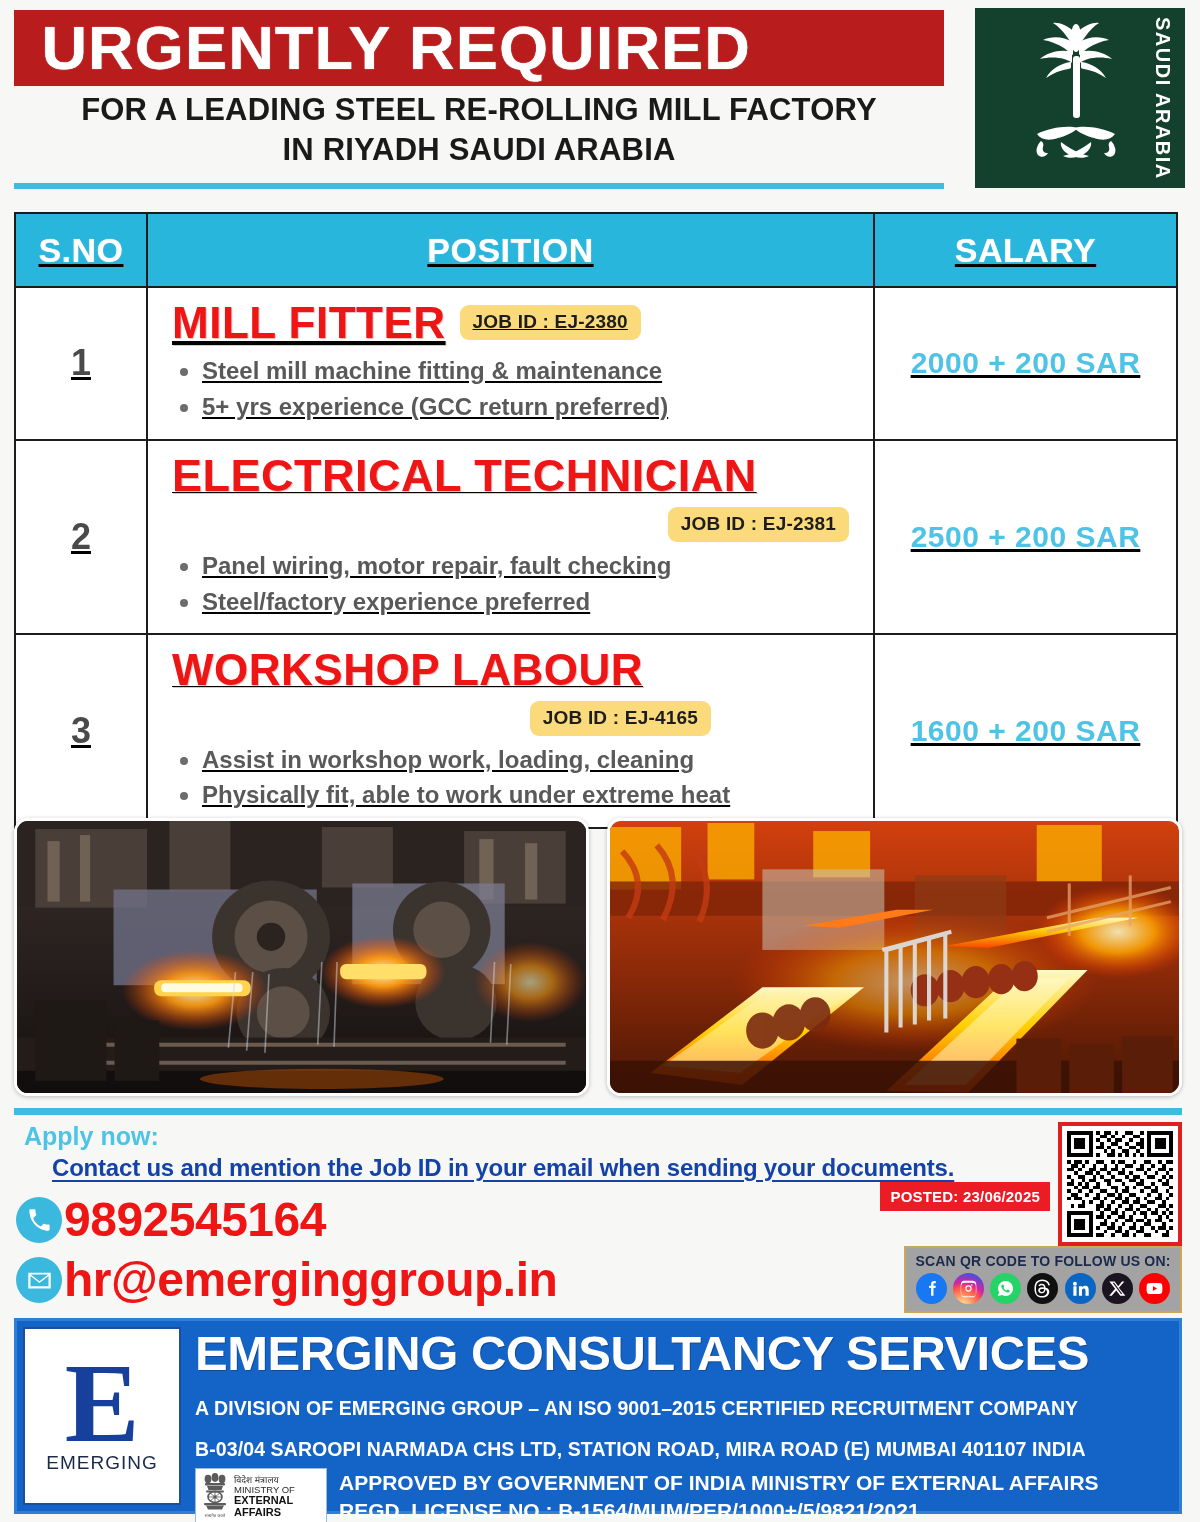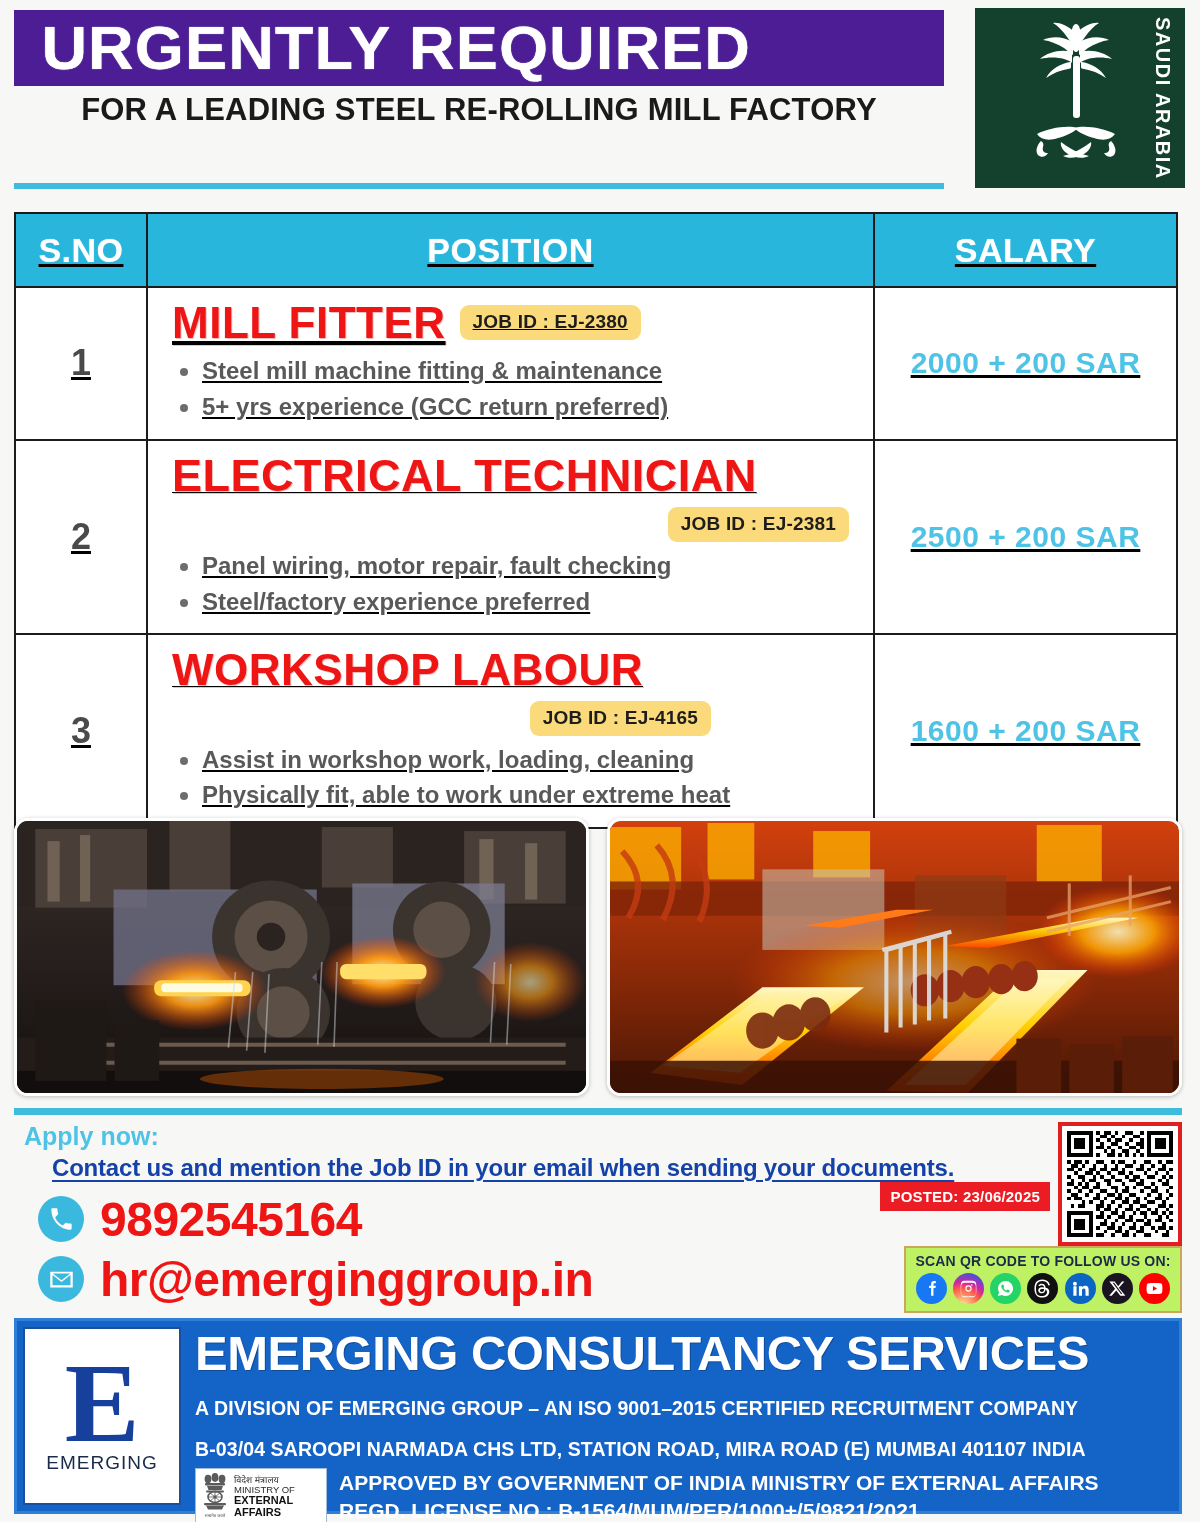--- a/index.html
+++ b/index.html
@@ -23,21 +23,21 @@
   .header-wrap {
     position: absolute;
     left: 0; top: 0;
     width: 1200px; height: 200px;
   }
 
   .urgent-band {
     position: absolute;
     left: 14px; top: 10px;
     width: 930px; height: 76px;
-    background: #4c1d95;
+    background: #b91c1c;
     display: flex;
     align-items: center;
   }
   .urgent-band .txt {
     color: #ffffff;
     font-size: 62px;
     font-weight: bold;
     letter-spacing: 1px;
     padding-left: 34px;
     line-height: 1;
@@ -236,23 +236,24 @@
     font-size: 24px;
     font-weight: bold;
     text-decoration: underline;
     text-underline-offset: 4px;
     letter-spacing: -0.2px;
     margin-left: 28px;
   }
 
   .contact-row {
     position: absolute;
-    left: 38px;
-    display: flex;
-    gap: 16px;
+    left: 16px;
+    display: flex;
+    align-items: center;
+    gap: 2px;
   }
   .contact-row.phone { top: 1196px; }
   .contact-row.email { top: 1256px; }
 
   .cicon {
     width: 46px; height: 46px;
     border-radius: 50%;
     background: #3bb8de;
     display: flex;
     align-items: center;
@@ -289,21 +290,21 @@
     font-weight: bold;
     padding: 6px 10px;
     letter-spacing: 0.2px;
     white-space: nowrap;
   }
 
   .social-box {
     position: absolute;
     right: 18px; top: 1246px;
     width: 278px;
-    background: #bef264;
+    background: #a3a3a3;
     border: 2px solid #c9a85c;
     padding: 5px 8px 7px;
     text-align: center;
   }
   .social-box .sb-title {
     color: #1b2a4a;
     font-size: 14px;
     font-weight: bold;
     letter-spacing: 0.2px;
     margin-bottom: 4px;
@@ -422,20 +423,21 @@
 <div id="poster">
 
   <div class="header-wrap">
 
     <div class="urgent-band">
       <div class="txt">URGENTLY REQUIRED</div>
     </div>
 
     <div class="subhead">
       <div>FOR A LEADING STEEL RE-ROLLING MILL FACTORY</div>
+      <div>IN RIYADH SAUDI ARABIA</div>
     </div>
 
     <div class="header-rule"></div>
 
     <div class="flag-block">
       <svg class="flag-emblem" viewBox="0 0 130 164">
         <g fill="#ffffff">
           <rect x="58" y="40" width="7" height="62" rx="3"></rect>
           <path d="M61 8c3 0 5 6 5 14s-2 14-5 14-5-6-5-14S58 8 61 8z"></path>
           <path d="M61 18c-7-8-16-12-23-11 5 3 10 8 14 14 3 4 6 8 9 9zM61 18c7-8 16-12 23-11-5 3-10 8-14 14-3 4-6 8-9 9z"></path>

